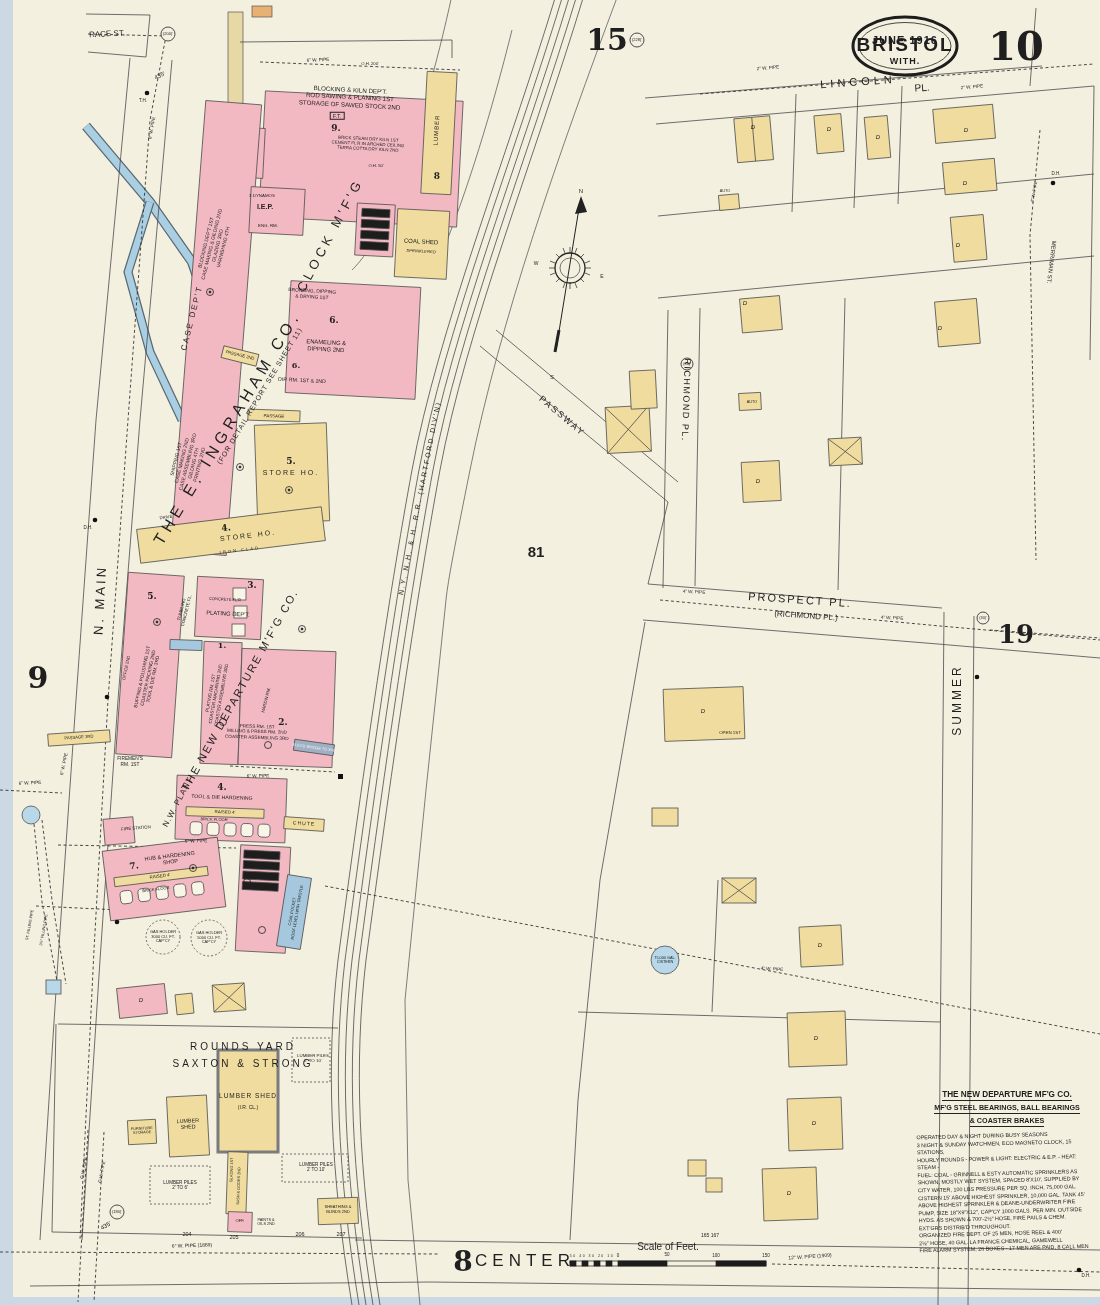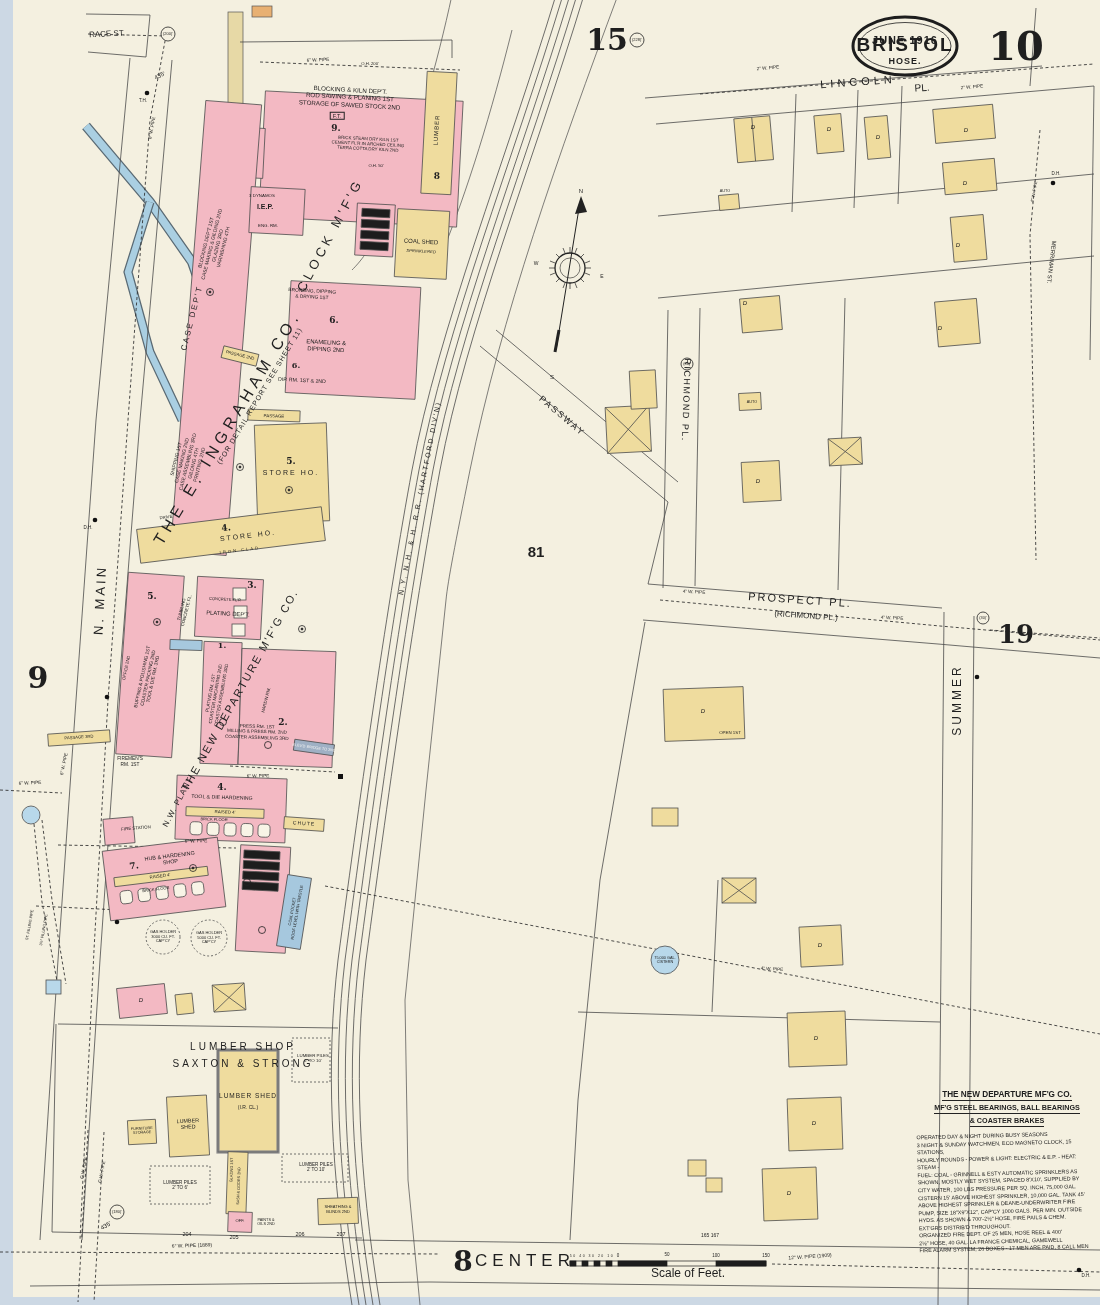--- a/index.html
+++ b/index.html
@@ -265,21 +265,21 @@
   </g>
 </svg>
 
 <div class="lb num" style="left:1016px;top:46px;font-size:40px;">10</div>
 <div class="lb num" style="left:607px;top:40px;font-size:30px;">15</div>
 <div class="lb num" style="left:38px;top:678px;font-size:30px;">9</div>
 <div class="lb num" style="left:1016px;top:634px;font-size:26px;">19</div>
 <div class="lb num" style="left:463px;top:1262px;font-size:28px;">8</div>
 <div class="lb" style="left:905px;top:40px;font-size:11px;letter-spacing:1px;font-weight:bold;">JUNE 1916</div>
 <div class="lb" style="left:905px;top:45px;font-size:19px;font-weight:bold;letter-spacing:2px;">BRISTOL</div>
-<div class="lb" style="left:905px;top:61px;font-size:9px;letter-spacing:1px;font-weight:bold;">HOSE.</div>
+<div class="lb" style="left:905px;top:61px;font-size:9px;letter-spacing:1px;font-weight:bold;">WITH.</div>
 <div class="lb" style="left:536px;top:552px;font-size:15px;font-weight:bold;">81</div>
 
 <div class="lb" style="left:107px;top:34px;font-size:8px;transform:translate(-50%,-50%) rotate(-3deg);">RACE ST.</div>
 <div class="lb" style="left:100px;top:600px;font-size:13px;letter-spacing:3px;transform:translate(-50%,-50%) rotate(-87deg);">N. MAIN</div>
 <div class="lb" style="left:858px;top:82px;font-size:11px;letter-spacing:4px;transform:translate(-50%,-50%) rotate(-4deg);">LINCOLN</div>
 <div class="lb" style="left:922px;top:88px;font-size:10px;transform:translate(-50%,-50%) rotate(-4deg);">PL.</div>
 <div class="lb" style="left:686px;top:400px;font-size:9px;letter-spacing:1.5px;transform:translate(-50%,-50%) rotate(92deg);">RICHMOND PL.</div>
 <div class="lb" style="left:800px;top:600px;font-size:11px;letter-spacing:2px;transform:translate(-50%,-50%) rotate(4deg);">PROSPECT PL.</div>
 <div class="lb" style="left:806px;top:616px;font-size:8px;transform:translate(-50%,-50%) rotate(4deg);">(RICHMOND PL.)</div>
 <div class="lb" style="left:957px;top:700px;font-size:12px;letter-spacing:3px;transform:translate(-50%,-50%) rotate(-90deg);">SUMMER</div>
@@ -373,21 +373,21 @@
 <div class="lb" style="left:163px;top:937px;font-size:4px;">GAS HOLDER
 3000 CU. FT.
 CAP'CY</div>
 <div class="lb" style="left:209px;top:938px;font-size:4px;">GAS HOLDER
 5000 CU. FT.
 CAP'CY</div>
 <div class="lb" style="left:665px;top:960px;font-size:3.8px;">75,000 GAL.
 CISTERN</div>
 
 <div class="lb" style="left:243px;top:1064px;font-size:10px;letter-spacing:3px;">SAXTON  &amp;  STRONG</div>
-<div class="lb" style="left:243px;top:1047px;font-size:10px;letter-spacing:3px;">LUMBER   SHOP</div>
+<div class="lb" style="left:243px;top:1047px;font-size:10px;letter-spacing:3px;">ROUNDS   YARD</div>
 <div class="lb" style="left:248px;top:1096px;font-size:6.5px;letter-spacing:1px;">LUMBER SHED</div>
 <div class="lb" style="left:248px;top:1108px;font-size:5px;">(I.R. CL.)</div>
 <div class="lb" style="left:188px;top:1124px;font-size:5.4px;transform:translate(-50%,-50%) rotate(-3deg);">LUMBER
 SHED</div>
 <div class="lb" style="left:142px;top:1131px;font-size:3.8px;transform:translate(-50%,-50%) rotate(-3deg);">FURNITURE
 STORAGE</div>
 <div class="lb" style="left:313px;top:1058px;font-size:4.4px;">LUMBER PILES
 2' TO 10'</div>
 <div class="lb" style="left:316px;top:1167px;font-size:4.6px;">LUMBER PILES
 2' TO 10'</div>
@@ -471,21 +471,21 @@
 CISTERN 15' ABOVE HIGHEST SPRINKLER, 10,000 GAL. TANK 45'
 ABOVE HIGHEST SPRINKLER &amp; DEANE-UNDERWRITER FIRE
 PUMP, SIZE 18"X9"X12", CAP'CY 1000 GALS. PER MIN. OUTSIDE
 HYDS. AS SHOWN &amp; 700'-2½" HOSE, FIRE PAILS &amp; CHEM.
 EXT'GRS DISTRIB'D THROUGHOUT.
 ORGANIZED FIRE DEPT. OF 25 MEN, HOSE REEL &amp; 400'
 2½" HOSE, 40 GAL. LA FRANCE CHEMICAL, GAMEWELL
 FIRE ALARM SYSTEM, 26 BOXES - 17 MEN ARE PAID, 8 CALL MEN</div>
 </div>
 
-<div class="lb" style="left:688px;top:1247px;font-size:12px;margin-top:26px;">Scale of Feet.</div>
+<div class="lb" style="left:668px;top:1247px;font-size:10px;">Scale of Feet.</div>
 <div class="lb" style="left:592px;top:1256px;font-size:3.5px;letter-spacing:1.5px;">50 40 30 20 10</div>
 <div class="lb" style="left:618px;top:1256px;font-size:4.5px;">0</div>
 <div class="lb" style="left:667px;top:1255px;font-size:4.5px;">50</div>
 <div class="lb" style="left:716px;top:1256px;font-size:4.5px;">100</div>
 <div class="lb" style="left:766px;top:1256px;font-size:4.5px;">150</div>
 
 <div class="lb" style="left:581px;top:192px;font-size:6px;">N</div>
 <div class="lb" style="left:536px;top:264px;font-size:5px;">W</div>
 <div class="lb" style="left:602px;top:277px;font-size:5px;">E</div>
 <div class="lb" style="left:552px;top:378px;font-size:6px;">S</div>

